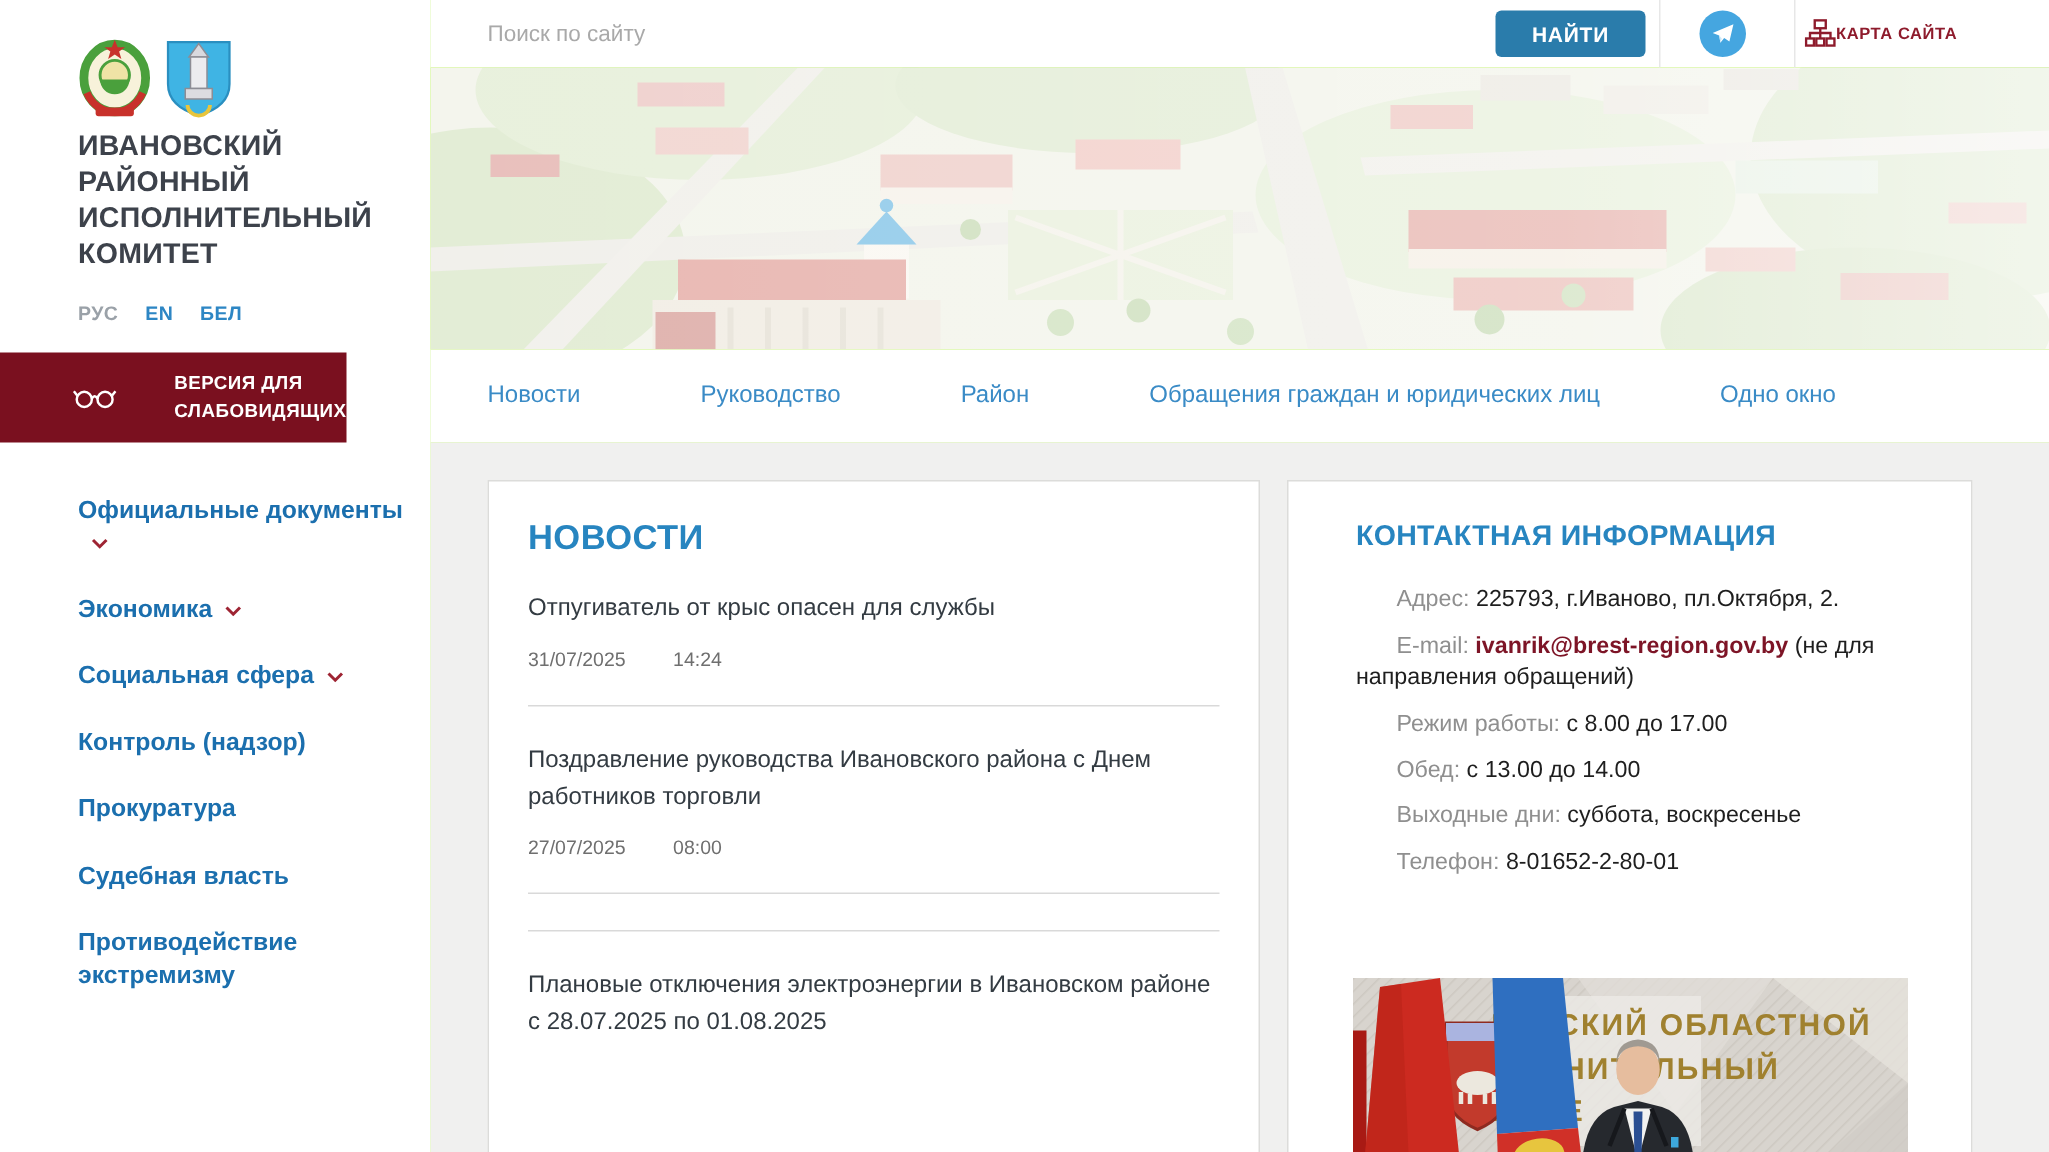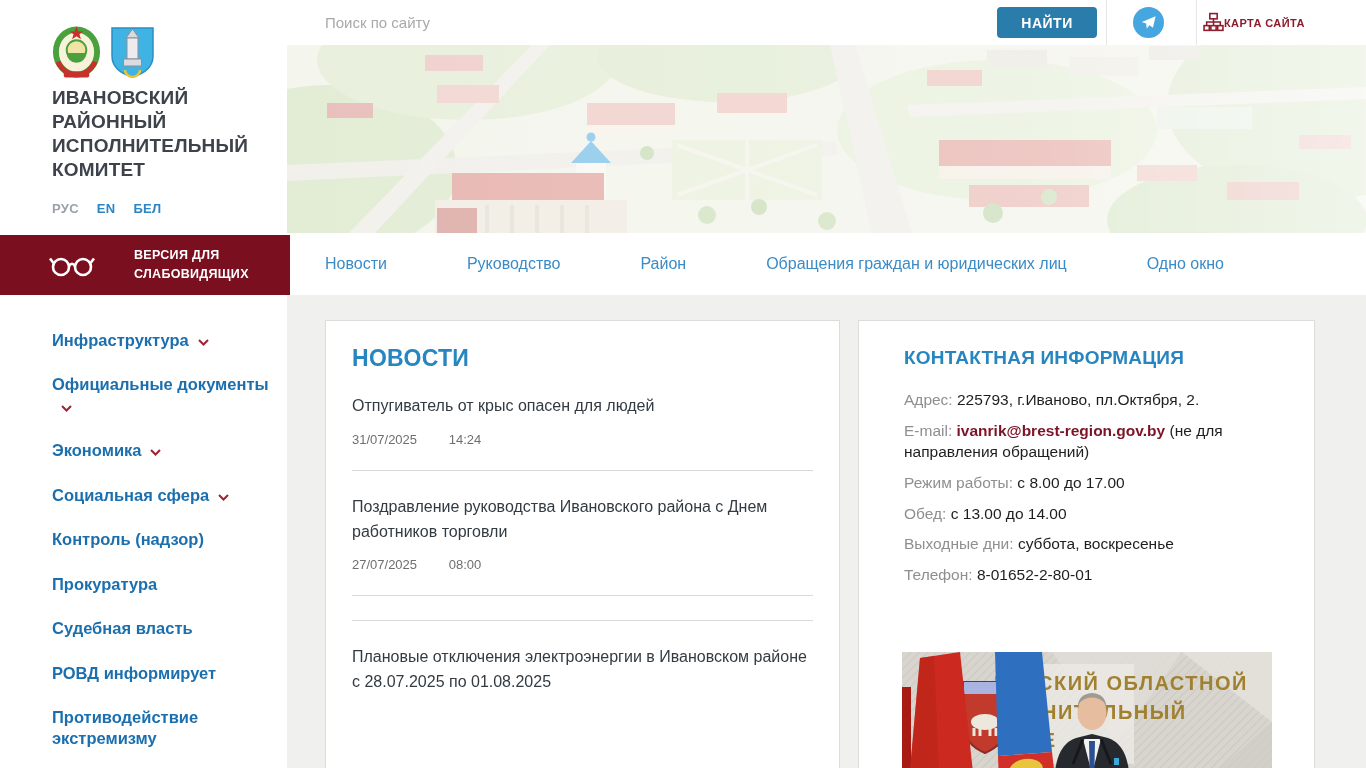--- a/index.html
+++ b/index.html
@@ -37,35 +37,35 @@
   .card-news { left:325px; top:320px; width:515px; height:620px; padding:24px 26px; }
   .card-contact { left:858px; top:320px; width:457px; height:620px; padding:26px 26px 0 45px; }
   .card h2 { color:#2785c0; font-weight:bold; }
   .card-news h2 { font-size:23px; margin-bottom:22px; letter-spacing:.3px; }
   .card-contact h2 { font-size:19px; margin-bottom:20px; letter-spacing:.2px; }
   .news-title { display:block; font-size:16px; color:#333b42; line-height:1.55; text-decoration:none; margin-bottom:13px; }
   .news-date { font-size:13px; color:#6f6f6f; }
   .news-date .time { margin-left:28px; }
   .sep { border-top:1px solid #d9d9d9; margin:23px 0 24px; }
   .c-row { font-size:15.5px; color:#1e1e1e; line-height:1.4; margin-bottom:9px; }
-  .c-row .lbl { color:#8f8f8f; }
+  .c-row .lbl { color:#8f8f8f;margin-left:27px; }
   .c-row a { color:#7d1426; font-weight:600; }
   .photo { position:absolute; left:902px; top:652px; width:370px; height:185px; }
   .photo svg { display:block; width:100%; height:100%; }
 
   
   .sidebar { position:absolute; left:0; top:0; width:287px; height:768px; background:#fff; }
   .logos { position:absolute; left:52px; top:26px; display:flex; gap:9px; align-items:flex-start; cursor:pointer; }
   .org-title { position:absolute; left:52px; top:86px; width:220px; font-size:19px; font-weight:bold;
     color:#3d424b; line-height:1.26; letter-spacing:.2px; }
   .langs { position:absolute; left:52px; top:201px; font-size:13px; font-weight:bold; letter-spacing:.3px; }
   .langs span, .langs a { margin-right:14px; text-decoration:none; cursor:pointer; }
   .lang-cur { color:#9aa1a8; }
   .lang-link { color:#2d86c4; }
-  .access { position:absolute; left:0; top:235px; width:290px; height:60px; background:#7a101f;
+  .access { position:absolute; left:0; top:235px; width:231px; height:60px; background:#7a101f;
     display:flex; align-items:center; padding-left:48px; gap:38px; cursor:pointer; }
   .access-label { color:#fff; font-size:12.5px; font-weight:bold; line-height:1.55; width:125px; letter-spacing:.3px; }
   .side-menu { position:absolute; left:52px; top:330px; width:220px; }
   .side-item { display:block; margin-bottom:23px; font-size:16.5px; font-weight:bold; color:#1b6fae;
     line-height:1.3; text-decoration:none; cursor:pointer; }
   .side-item .chev { display:inline-block; margin-left:9px; }
 </style>
 </head>
 <body>
 
@@ -164,21 +164,21 @@
     <a>Обращения граждан и юридических лиц</a>
     <a>Одно окно</a>
   </nav>
 
   <div class="content-bg"></div>
 
   <section class="card card-news">
     <h2>НОВОСТИ</h2>
 
     <article>
-      <a class="news-title">Отпугиватель от крыс опасен для людей</a>
+      <a class="news-title">Отпугиватель от крыс опасен для службы</a>
       <div class="news-date">
         <span>31/07/2025</span>
         <span class="time">14:24</span>
       </div>
     </article>
     <div class="sep"></div>
 
     <article>
       <a class="news-title">Поздравление руководства Ивановского района с Днем работников торговли</a>
       <div class="news-date">
@@ -309,25 +309,20 @@
         <circle cx="13" cy="14" r="8"></circle>
         <circle cx="35" cy="14" r="8"></circle>
         <path d="M21,13 Q24,8.5 27,13"></path>
         <path d="M5.5,10 L2,5.5 M42.5,10 L46,5.5"></path>
       </svg>
       <span class="access-label">ВЕРСИЯ ДЛЯ СЛАБОВИДЯЩИХ</span>
     </a>
 
     <nav class="side-menu">
       <a class="side-item">
-        <span>Инфраструктура</span><span class="chev"><svg width="11" height="7" viewBox="0 0 11 7" fill="none" stroke="#9e2433" stroke-width="2">
-              <path d="M1,1 L5.5,5.5 L10,1"></path>
-            </svg></span>
-      </a>
-      <a class="side-item">
         <span>Официальные документы</span><span class="chev"><svg width="11" height="7" viewBox="0 0 11 7" fill="none" stroke="#9e2433" stroke-width="2">
               <path d="M1,1 L5.5,5.5 L10,1"></path>
             </svg></span>
       </a>
       <a class="side-item">
         <span>Экономика</span><span class="chev"><svg width="11" height="7" viewBox="0 0 11 7" fill="none" stroke="#9e2433" stroke-width="2">
               <path d="M1,1 L5.5,5.5 L10,1"></path>
             </svg></span>
       </a>
       <a class="side-item">
@@ -338,21 +333,18 @@
       <a class="side-item">
         <span>Контроль (надзор)</span>
       </a>
       <a class="side-item">
         <span>Прокуратура</span>
       </a>
       <a class="side-item">
         <span>Судебная власть</span>
       </a>
       <a class="side-item">
-        <span>РОВД информирует</span>
-      </a>
-      <a class="side-item">
         <span>Противодействие экстремизму</span>
       </a>
     </nav>
   </aside>
 
 </div>
 
 </body></html>

